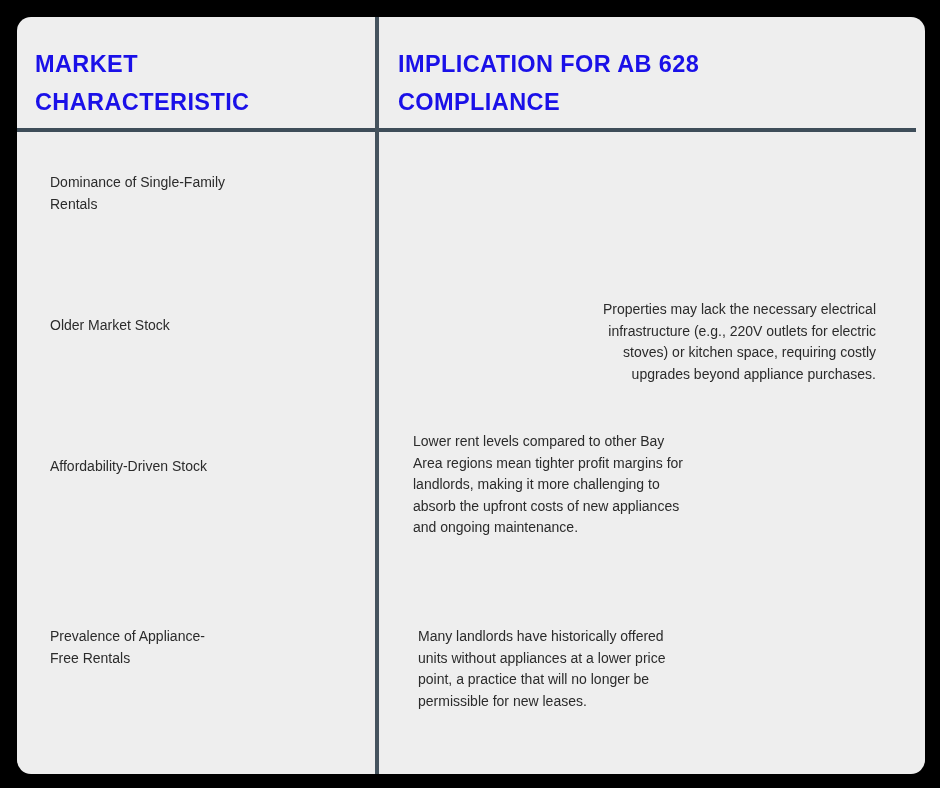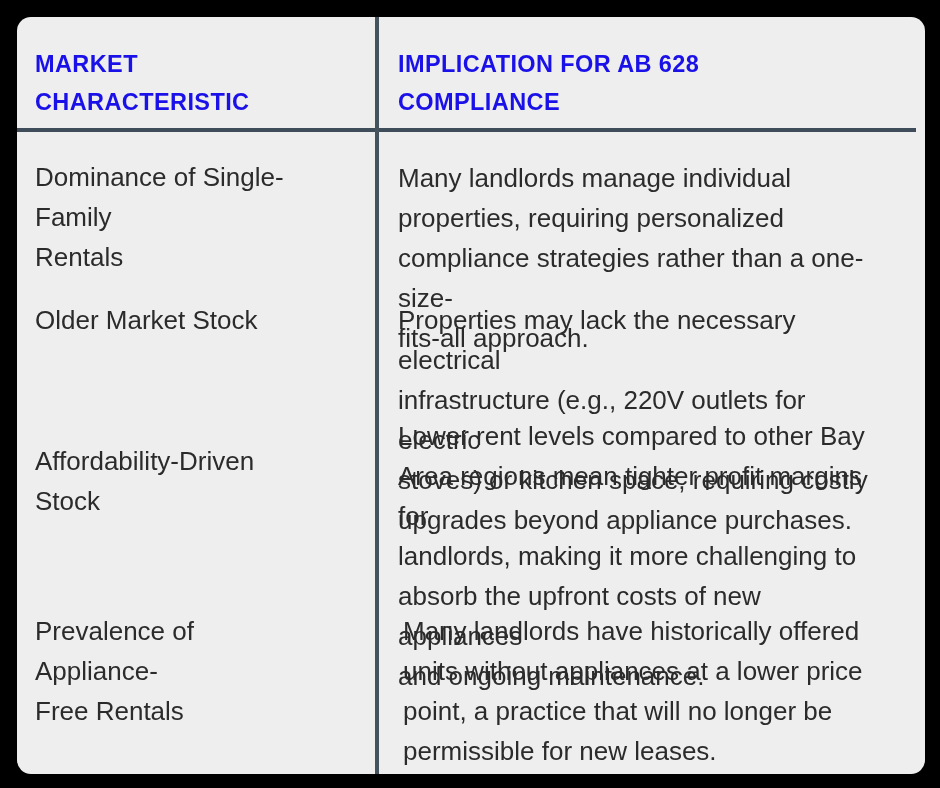--- a/index.html
+++ b/index.html
@@ -85,34 +85,34 @@
     letter-spacing: 0.4px;
     text-transform: uppercase;
     margin: 0;
     white-space: pre-line;
   }
 
   .body-text {
     color: #2b2b2b;
     font-family: "Liberation Sans", sans-serif;
     font-weight: normal;
-    font-size: 26px;
+    font-size: 14px;
     line-height: 1.54;
-    margin: 0;
+    margin: 15px;
     white-space: pre-line;
   }
 
   
   .r1 { top: 140px; }
   .r2 { top: 283px; }
   .r3 { top: 424px; }
   .r4 { top: 594px; }
 
   .r1b { top: 141px; }
-  .r2b { top: 283px; }
+  .r2b { top: 267px; text-align: right; }
   .r3b { top: 399px; }
   .r4b { top: 594px; }
 </style>
 </head>
 <body>
 
 <div class="canvas">
 
   <div class="table-card">
 
@@ -124,26 +124,20 @@
       </div>
 
       <div class="cell col-b header-cell">
         <div class="header-text">IMPLICATION FOR AB 628
 COMPLIANCE</div>
       </div>
 
       <div class="cell col-a r1">
         <div class="body-text">Dominance of Single-Family
 Rentals</div>
-      </div>
-      <div class="cell col-b r1b">
-        <div class="body-text">Many landlords manage individual
-properties, requiring personalized
-compliance strategies rather than a one-size-
-fits-all approach.</div>
       </div>
 
       <div class="cell col-a r2">
         <div class="body-text">Older Market Stock</div>
       </div>
       <div class="cell col-b r2b">
         <div class="body-text">Properties may lack the necessary electrical
 infrastructure (e.g., 220V outlets for electric
 stoves) or kitchen space, requiring costly
 upgrades beyond appliance purchases.</div>

